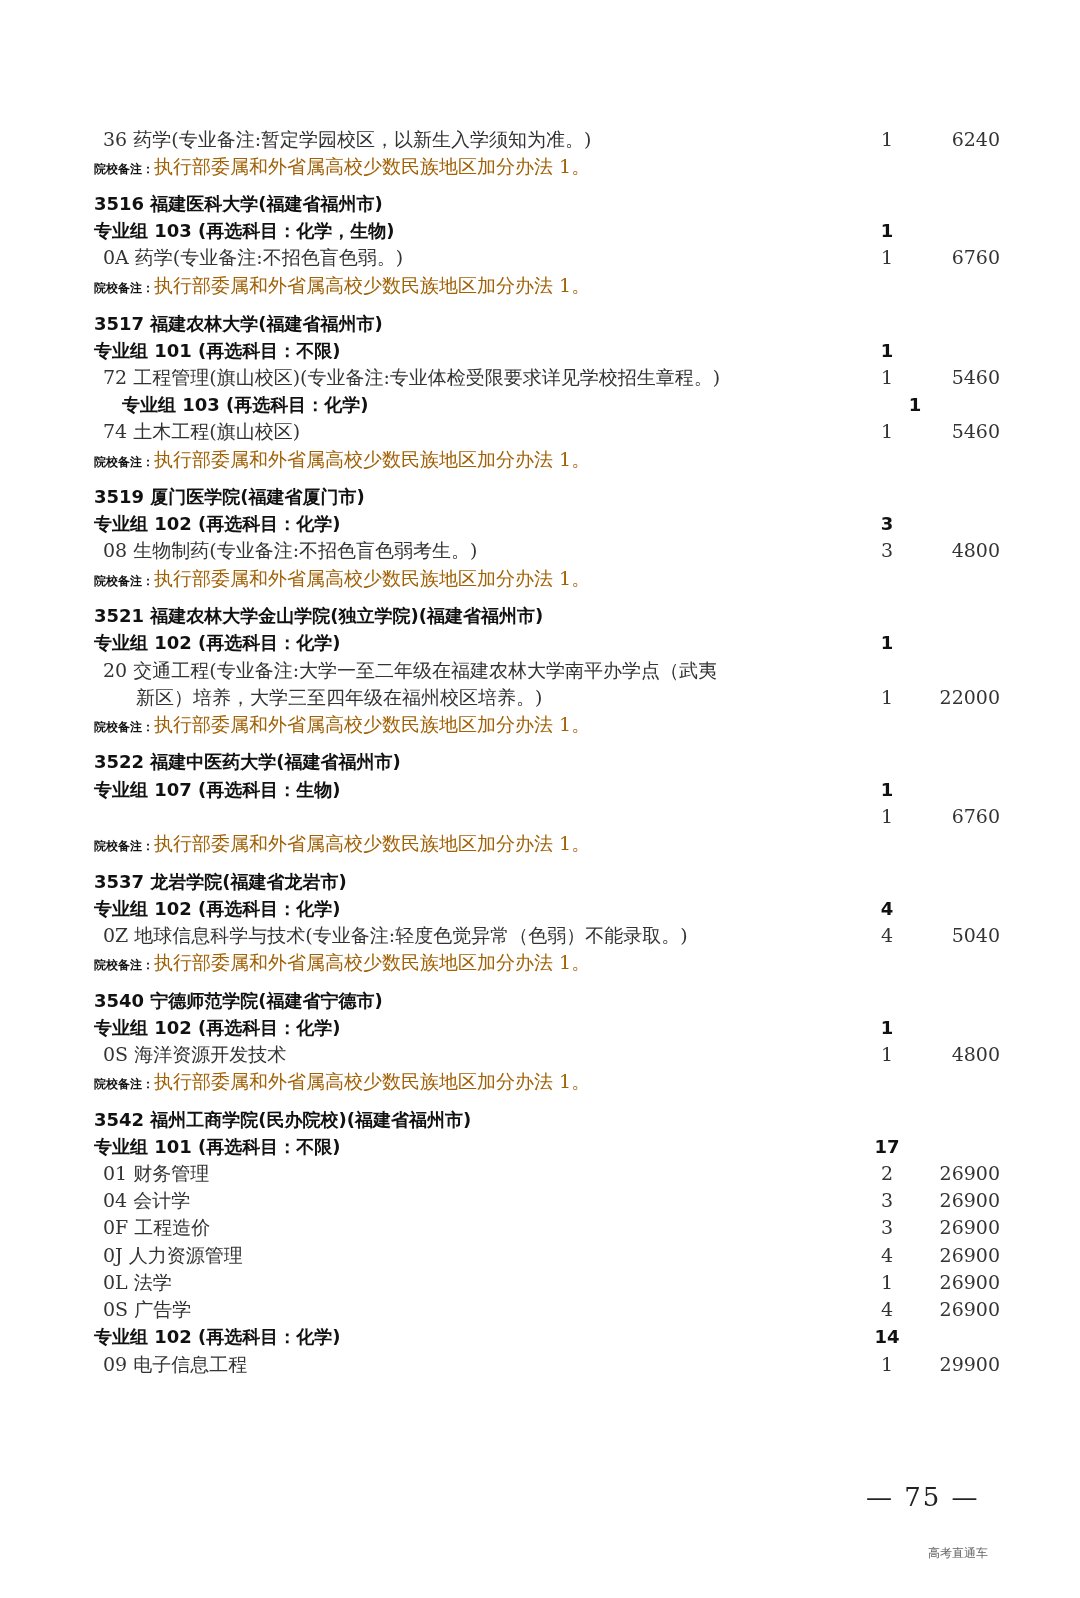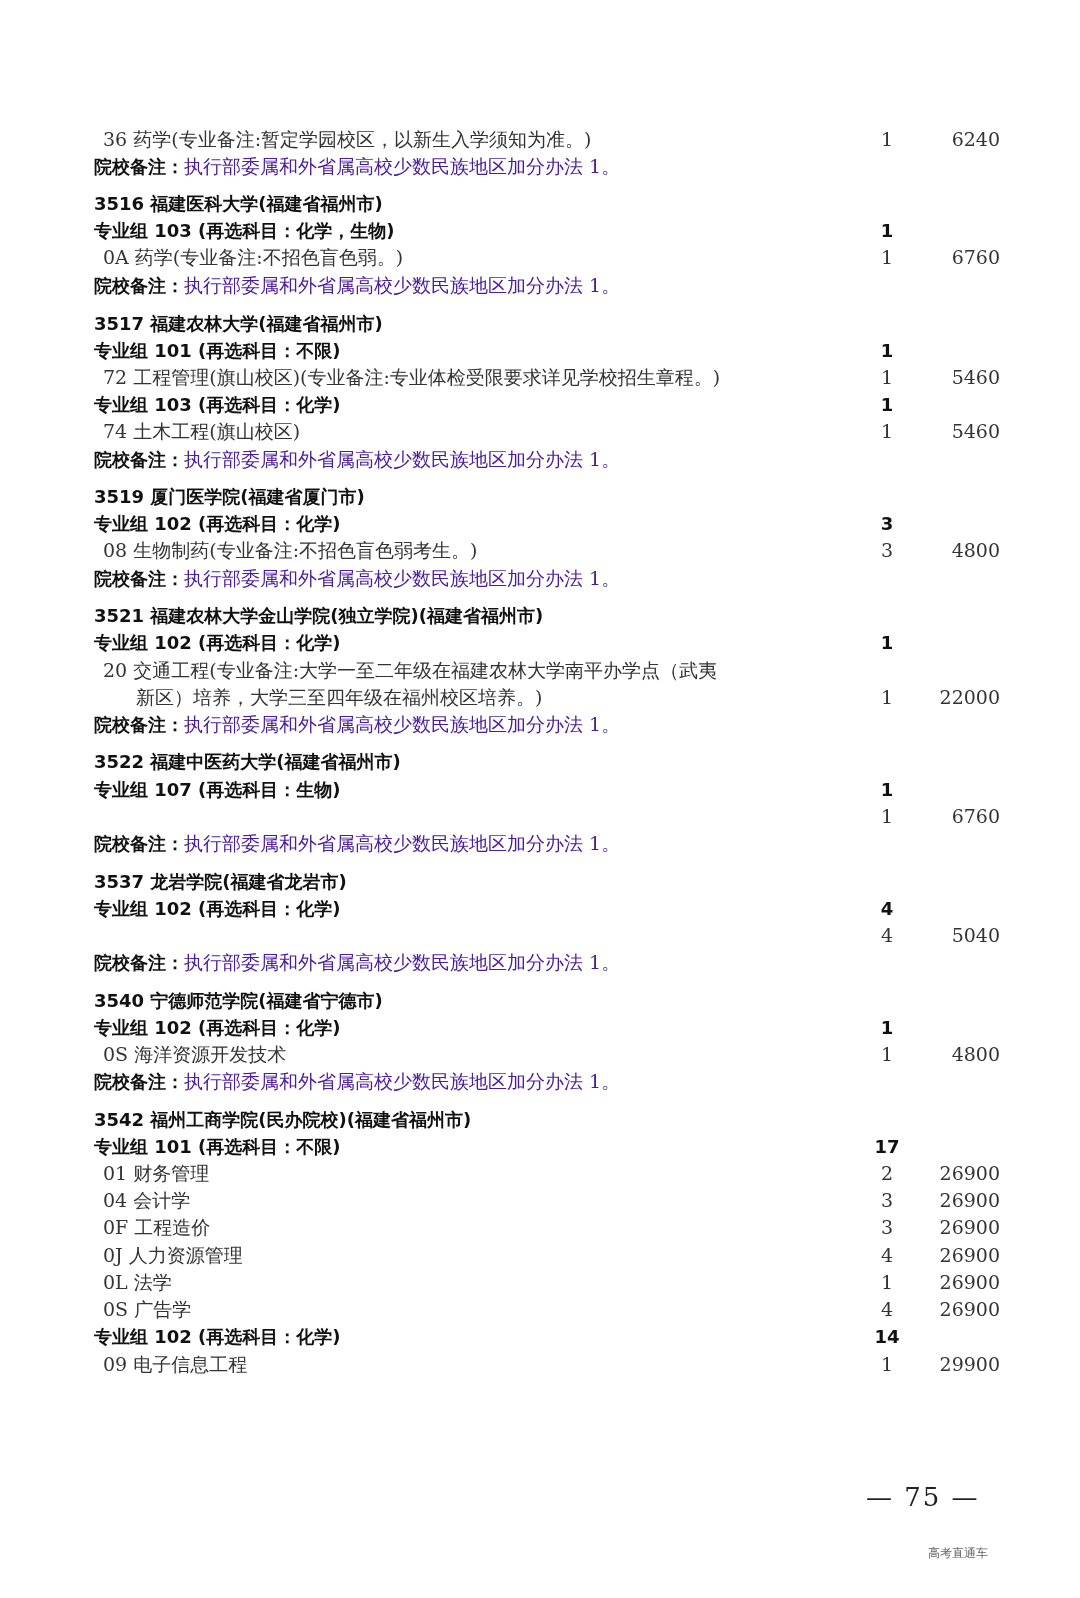--- a/index.html
+++ b/index.html
@@ -16,23 +16,23 @@
     .row .text { position: absolute; left: 94px; }
     .row.major .text { left: 103px; color: #333; }
     .row.major.cont .text { left: 136px; }
     .row .count { position: absolute; left: 870px; width: 34px; text-align: center; }
     .row .fee { position: absolute; left: 920px; width: 80px; text-align: right; color: #333; }
     .row.school .text, .row.group .text, .row.group .count {
       font-family: "DejaVu Sans", "Liberation Sans", sans-serif;
       font-weight: bold; font-size: 18px; color: #111;
     }
     .row.note .label {
-      font-family: "DejaVu Sans", "Liberation Sans", sans-serif; font-weight: bold; font-size: 18px; color: #111;
-    }
-    .row.note .body { color: #4c1d95; }
+      font-family: "DejaVu Sans", "Liberation Sans", sans-serif; font-weight: bold; font-size: 12px; color: #111;
+    }
+    .row.note .body { color: #a16207; }
     .row.major .count { color: #333; }
     .page-num {
       position: absolute; left: 866px; top: 1482px; font-size: 26px; color: #222;
       letter-spacing: 2px;
     }
     .watermark {
       position: absolute; left: 928px; top: 1545px; font-size: 12px; color: #666;
       font-family: "DejaVu Sans", "Liberation Sans", sans-serif;
     }
   </style>
@@ -68,21 +68,21 @@
     </div>
     <div class="row group" style="top: 337px;">
       <span class="text">专业组 101 (再选科目：不限)</span>
       <span class="count">1</span>
     </div>
     <div class="row major" style="top: 364px;">
       <span class="text"><span>72</span> <span>工程管理(旗山校区)(专业备注:专业体检受限要求详见学校招生章程。)</span></span>
       <span class="count">1</span>
       <span class="fee">5460</span>
     </div>
-    <div class="row group" style="top: 391px;">
+    <div class="row group" style="top: 391px; margin-left: 28px;">
       <span class="text">专业组 103 (再选科目：化学)</span>
       <span class="count">1</span>
     </div>
     <div class="row major" style="top: 418px;">
       <span class="text"><span>74</span> <span>土木工程(旗山校区)</span></span>
       <span class="count">1</span>
       <span class="fee">5460</span>
     </div>
     <div class="row note" style="top: 446px;">
       <span class="text"><span class="label">院校备注：</span><span class="body">执行部委属和外省属高校少数民族地区加分办法 1。</span></span>
@@ -137,20 +137,21 @@
       <span class="text"><span class="label">院校备注：</span><span class="body">执行部委属和外省属高校少数民族地区加分办法 1。</span></span>
     </div>
     <div class="row school" style="top: 868px;">
       <span class="text">3537 龙岩学院(福建省龙岩市)</span>
     </div>
     <div class="row group" style="top: 895px;">
       <span class="text">专业组 102 (再选科目：化学)</span>
       <span class="count">4</span>
     </div>
     <div class="row major" style="top: 922px;">
+      <span class="text"><span>0Z</span> <span>地球信息科学与技术(专业备注:轻度色觉异常（色弱）不能录取。)</span></span>
       <span class="count">4</span>
       <span class="fee">5040</span>
     </div>
     <div class="row note" style="top: 949px;">
       <span class="text"><span class="label">院校备注：</span><span class="body">执行部委属和外省属高校少数民族地区加分办法 1。</span></span>
     </div>
     <div class="row school" style="top: 987px;">
       <span class="text">3540 宁德师范学院(福建省宁德市)</span>
     </div>
     <div class="row group" style="top: 1014px;">

